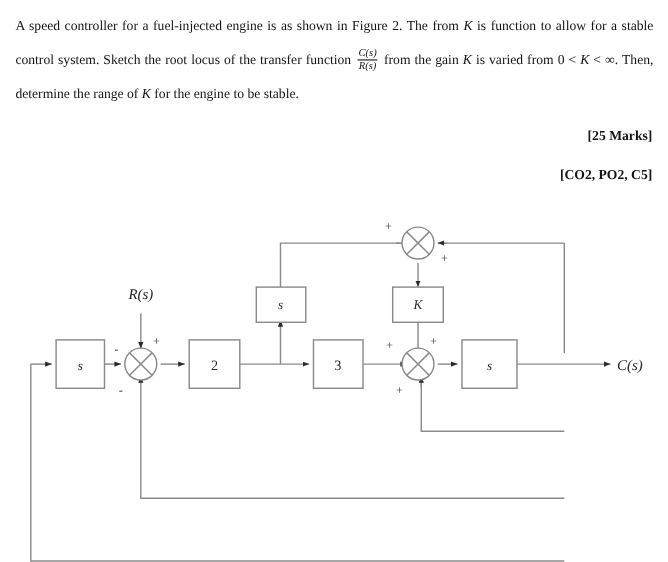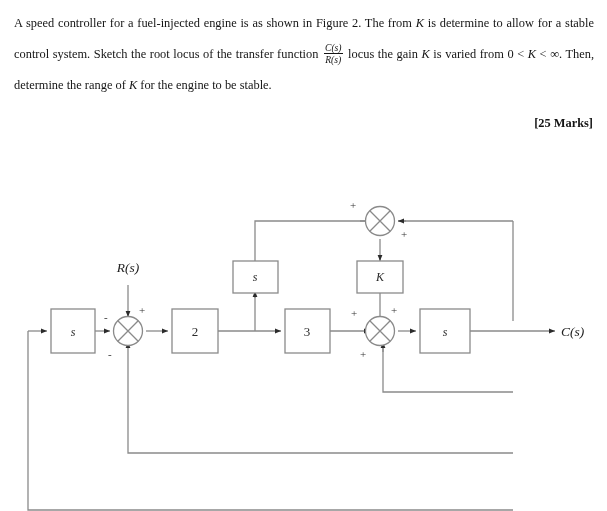--- a/index.html
+++ b/index.html
@@ -87,26 +87,27 @@
     font-size: 11px;
     fill: #333333;
   }
 </style>
 </head>
 <body>
 
 <div id="page">
 
   <div class="qtext">
-    <span>A speed controller for a fuel-injected engine is as shown in </span><span class="bd">Figure 2</span><span>. The from </span><span class="it">K</span><span> is determine</span>
-    <span>to allow for a stable control system. Sketch the root locus of the transfer function </span><span class="frac"><span class="num">C(s)</span><span class="den">R(s)</span></span><span> locus the</span>
+    <span>A speed controller for a fuel-injected engine is as shown in </span><span class="bd">Figure 2</span><span>. The from </span><span class="it">K</span><span> is function</span>
+    <span>to allow for a stable control system. Sketch the root locus of the transfer function </span><span class="frac"><span class="num">C(s)</span><span class="den">R(s)</span></span><span> from the</span>
     <span>gain </span><span class="it">K</span><span> is varied from 0 &lt; </span><span class="it">K</span><span> &lt; ∞. Then, determine the range of </span><span class="it">K</span><span> for the engine to be stable.</span>
   </div>
 
   <div class="marks" id="marks-line">[25 Marks]</div>
+  <div class="marks" id="co-line">[CO2, PO2, C5]</div>
 
   <div id="diagram-wrap">
     <svg width="607" height="321" viewBox="0 0 607 321" xmlns="http://www.w3.org/2000/svg">
       <defs>
         <marker id="arrowhead" markerWidth="7" markerHeight="7" refX="6" refY="3" orient="auto" markerUnits="userSpaceOnUse">
           <path d="M0,0.6 L6,3 L0,5.4 z" fill="#2b2b2b"></path>
         </marker>
       </defs>
 
       <g stroke="#8a8a8a" stroke-width="1.3" fill="none">

